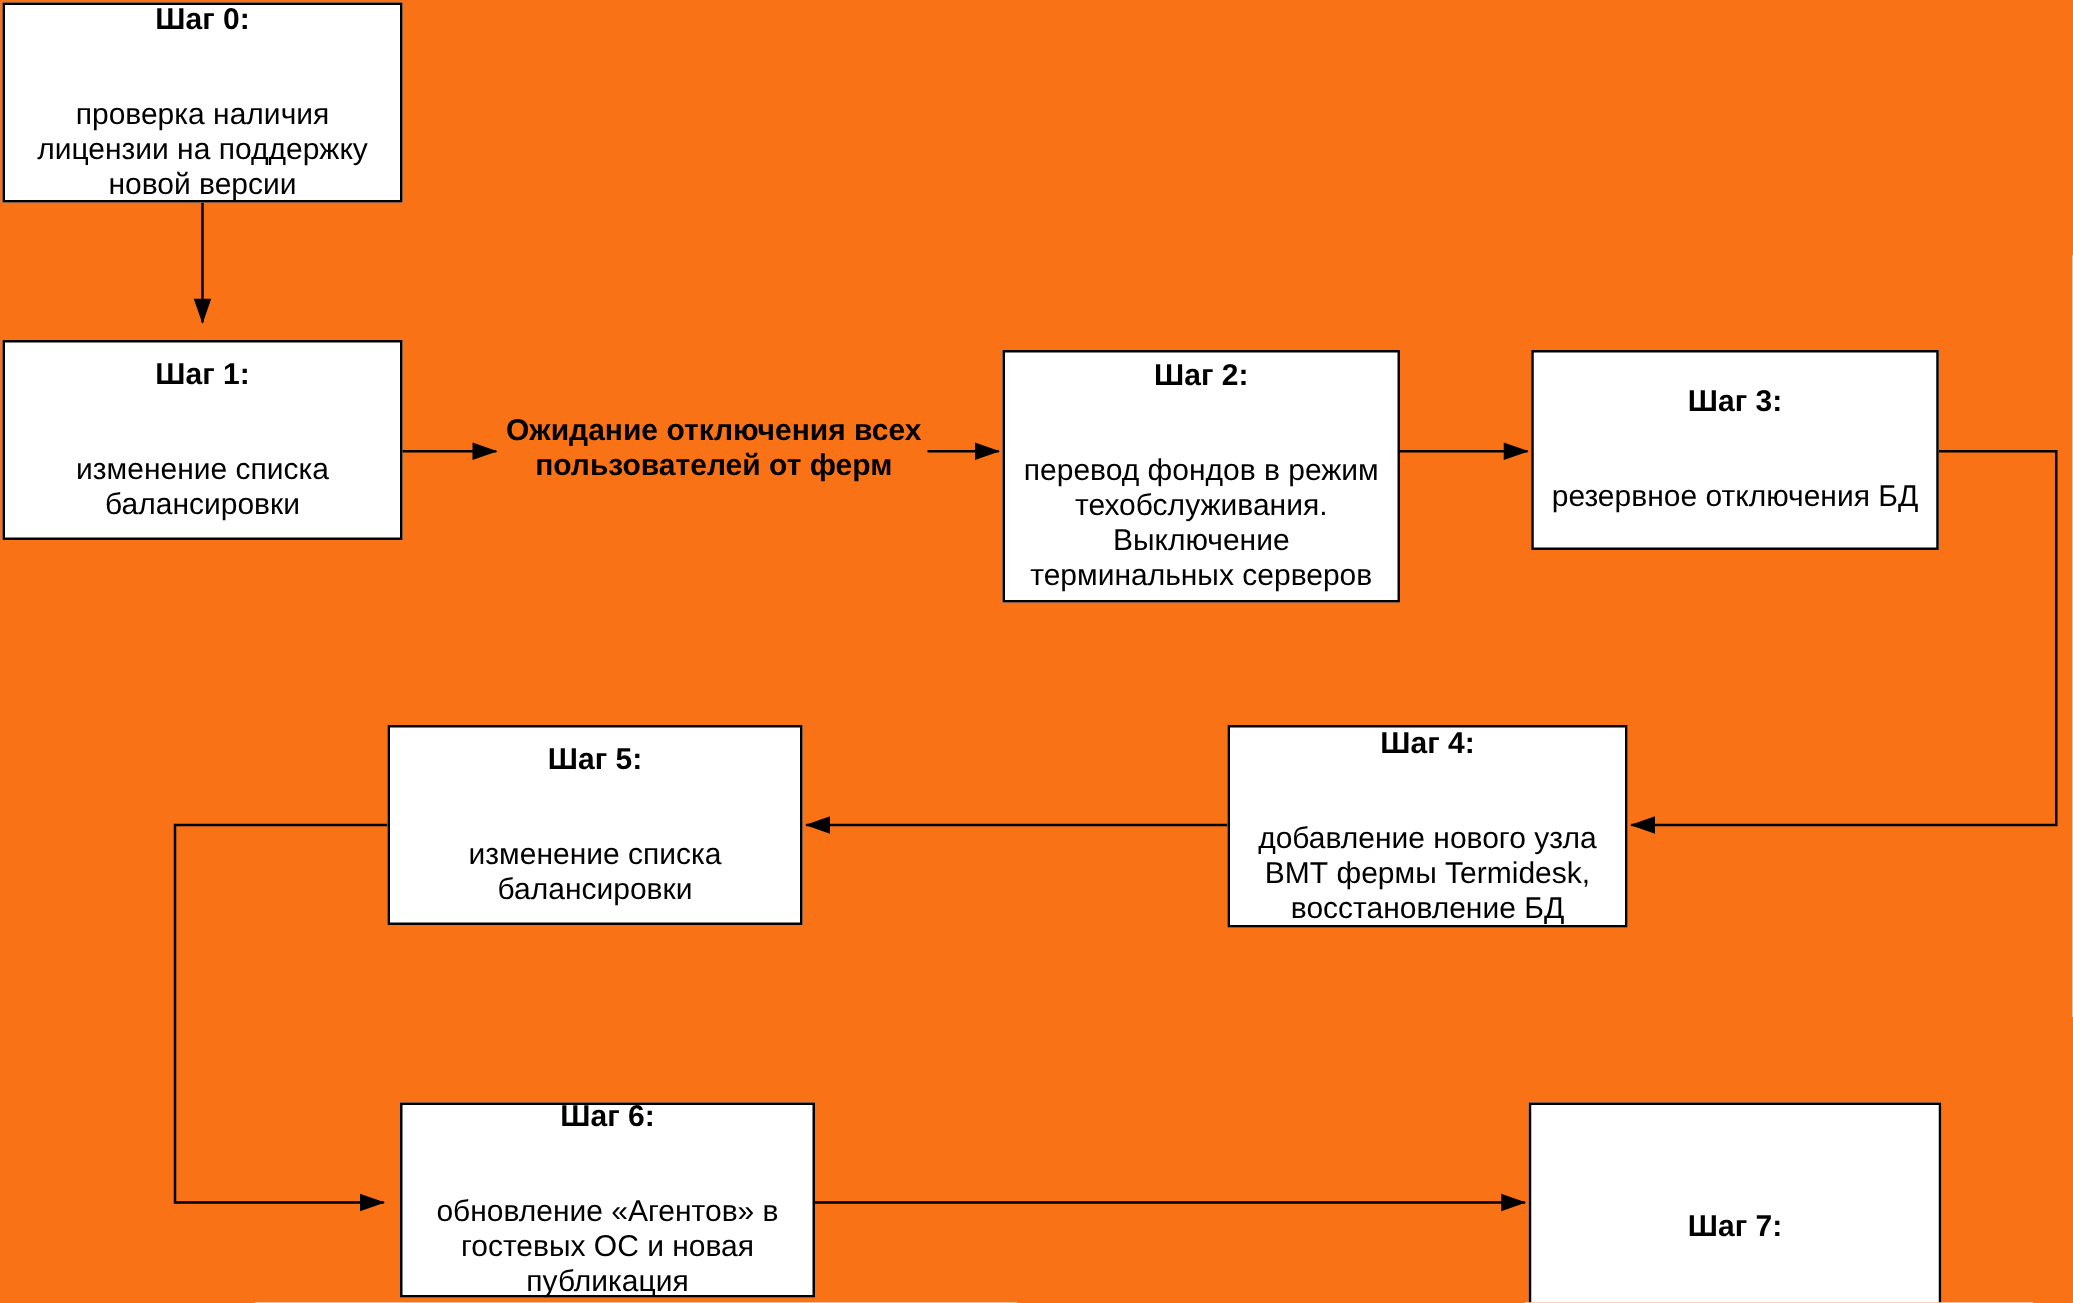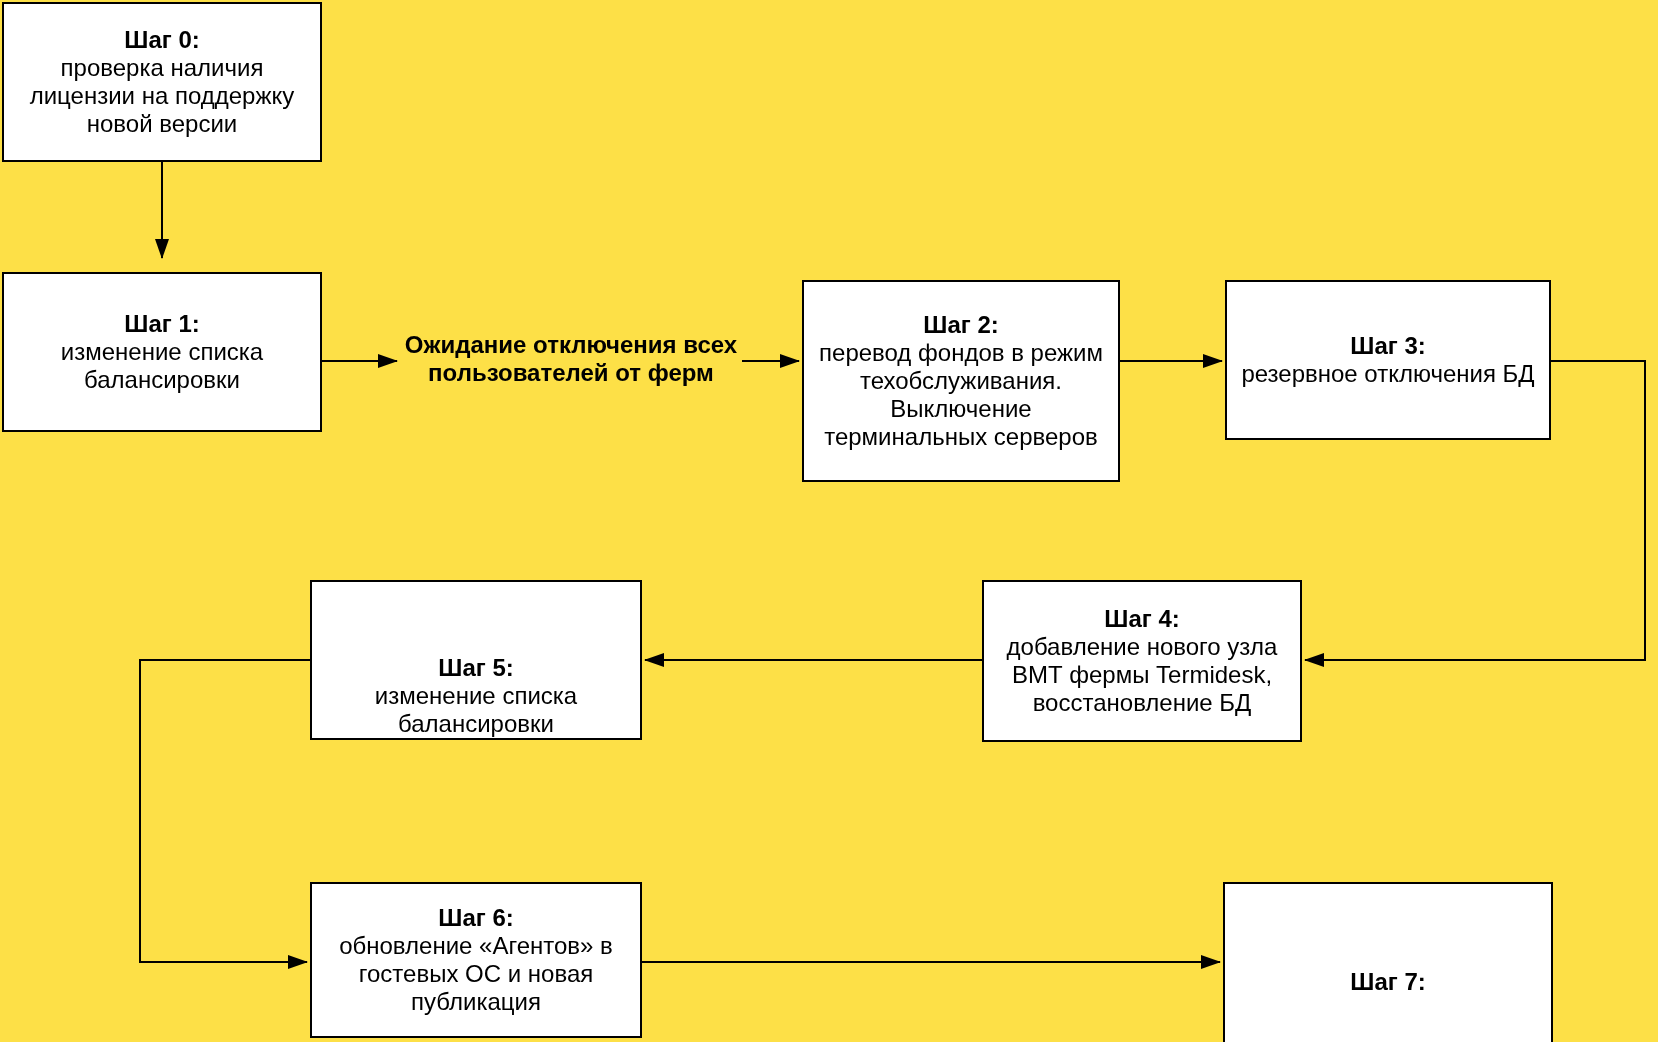--- a/index.html
+++ b/index.html
@@ -4,21 +4,21 @@
 <style>
   html, body {
     margin: 0;
     padding: 0;
     background: #ffffff;
   }
   .canvas {
     position: relative;
     width: 1658px;
     height: 1042px;
-    background: #fde047;
+    background: #f97316;
     font-family: "Liberation Sans", sans-serif;
     color: #000000;
     overflow: hidden;
   }
   svg.arrows {
     position: absolute;
     left: 0;
     top: 0;
   }
   svg.arrows path.ln {
@@ -38,20 +38,21 @@
     text-align: center;
     font-size: 24px;
     line-height: 28px;
   }
   .box .title {
     font-weight: bold;
     white-space: pre;
   }
   .box .body {
     white-space: pre;
+    margin-top: 48px;
   }
   .edge-label {
     position: absolute;
     font-weight: bold;
     font-size: 24px;
     line-height: 28px;
     text-align: center;
     white-space: pre;
     display: flex;
     flex-direction: column;
@@ -109,27 +110,27 @@
     <div class="body">резервное отключения БД</div>
   </div>
 
   <div class="box" style="left:982px; top:580px; width:320px; height:162px;text-align:center;">
     <div class="title">Шаг 4:</div>
     <div class="body">добавление нового узла
 ВМТ фермы Termidesk,
 восстановление БД</div>
   </div>
 
-  <div class="box" style="left:310px; top:580px; width:332px; height:160px;justify-content:flex-end;">
+  <div class="box" style="left:310px; top:580px; width:332px; height:160px;">
     <div class="title">Шаг 5:</div>
     <div class="body">изменение списка
 балансировки</div>
   </div>
 
-  <div class="box" style="left:310px; top:882px; width:332px; height:156px;">
+  <div class="box" style="left:320px; top:882px; width:332px; height:156px;">
     <div class="title">Шаг 6:</div>
     <div class="body">обновление «Агентов» в
 гостевых ОС и новая
 публикация</div>
   </div>
 
   <div class="box" style="left:1223px; top:882px; width:330px; height:200px;">
     <div class="title">Шаг 7:</div>
   </div>
 

